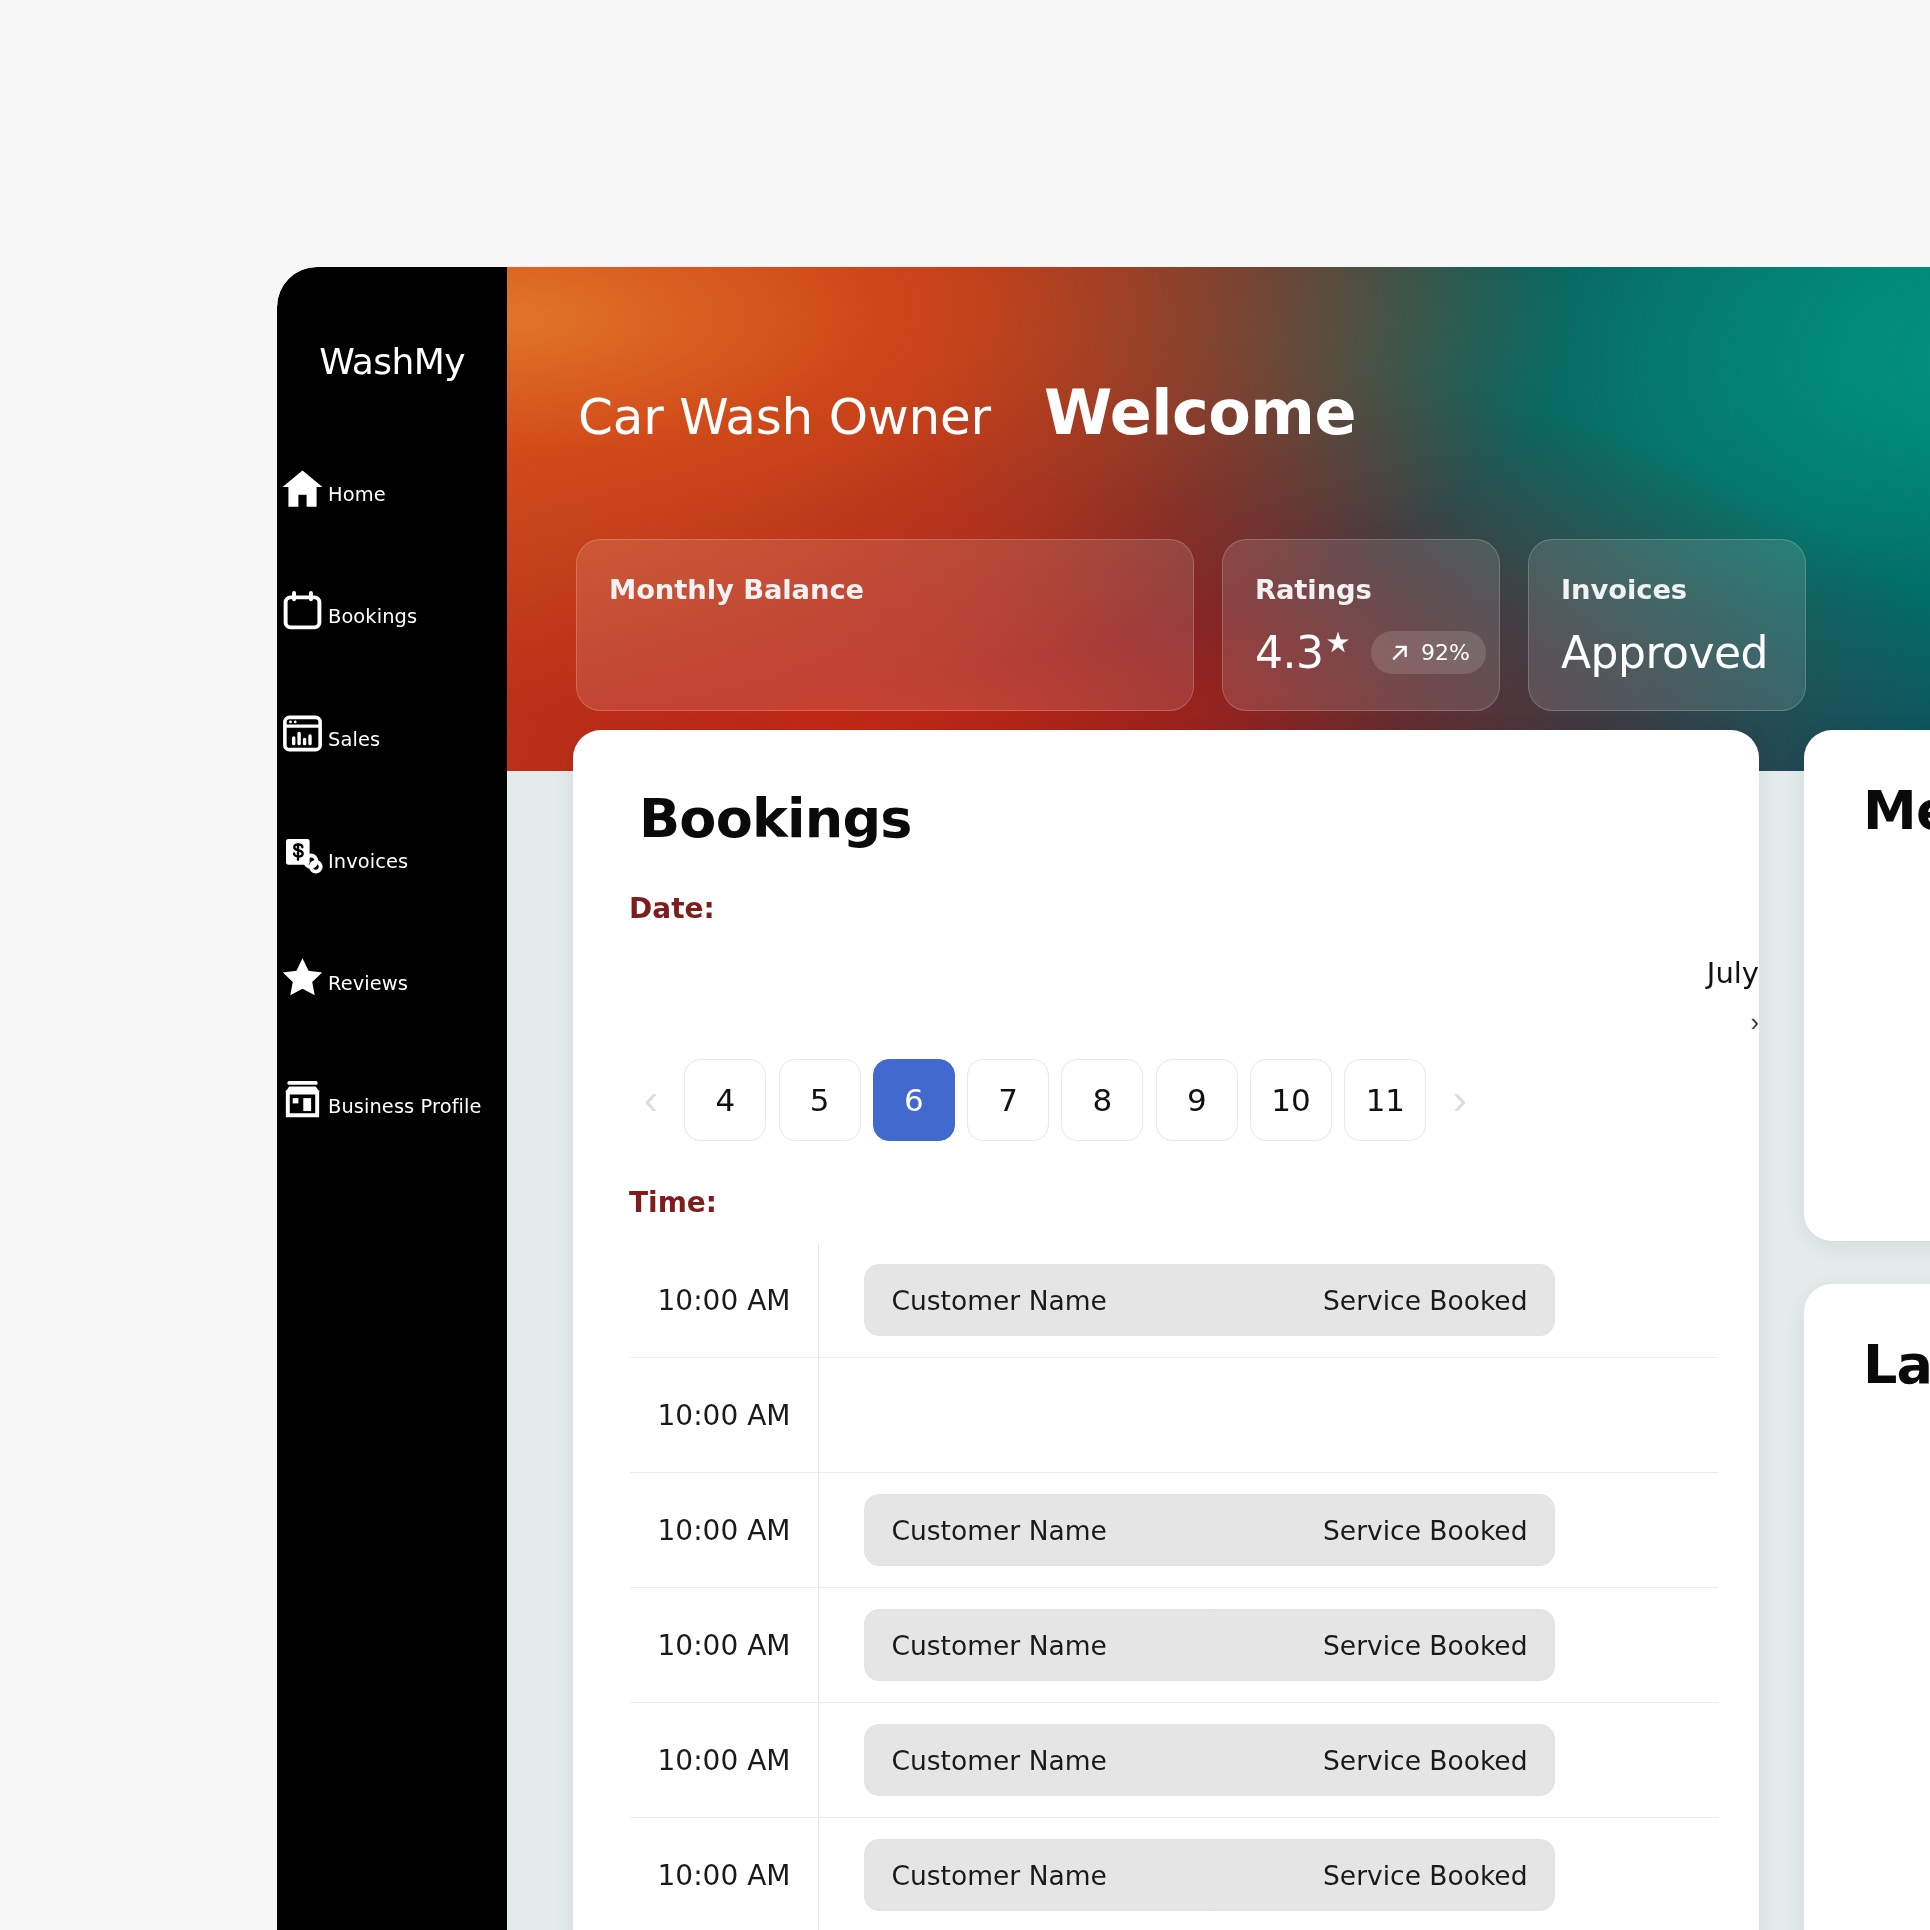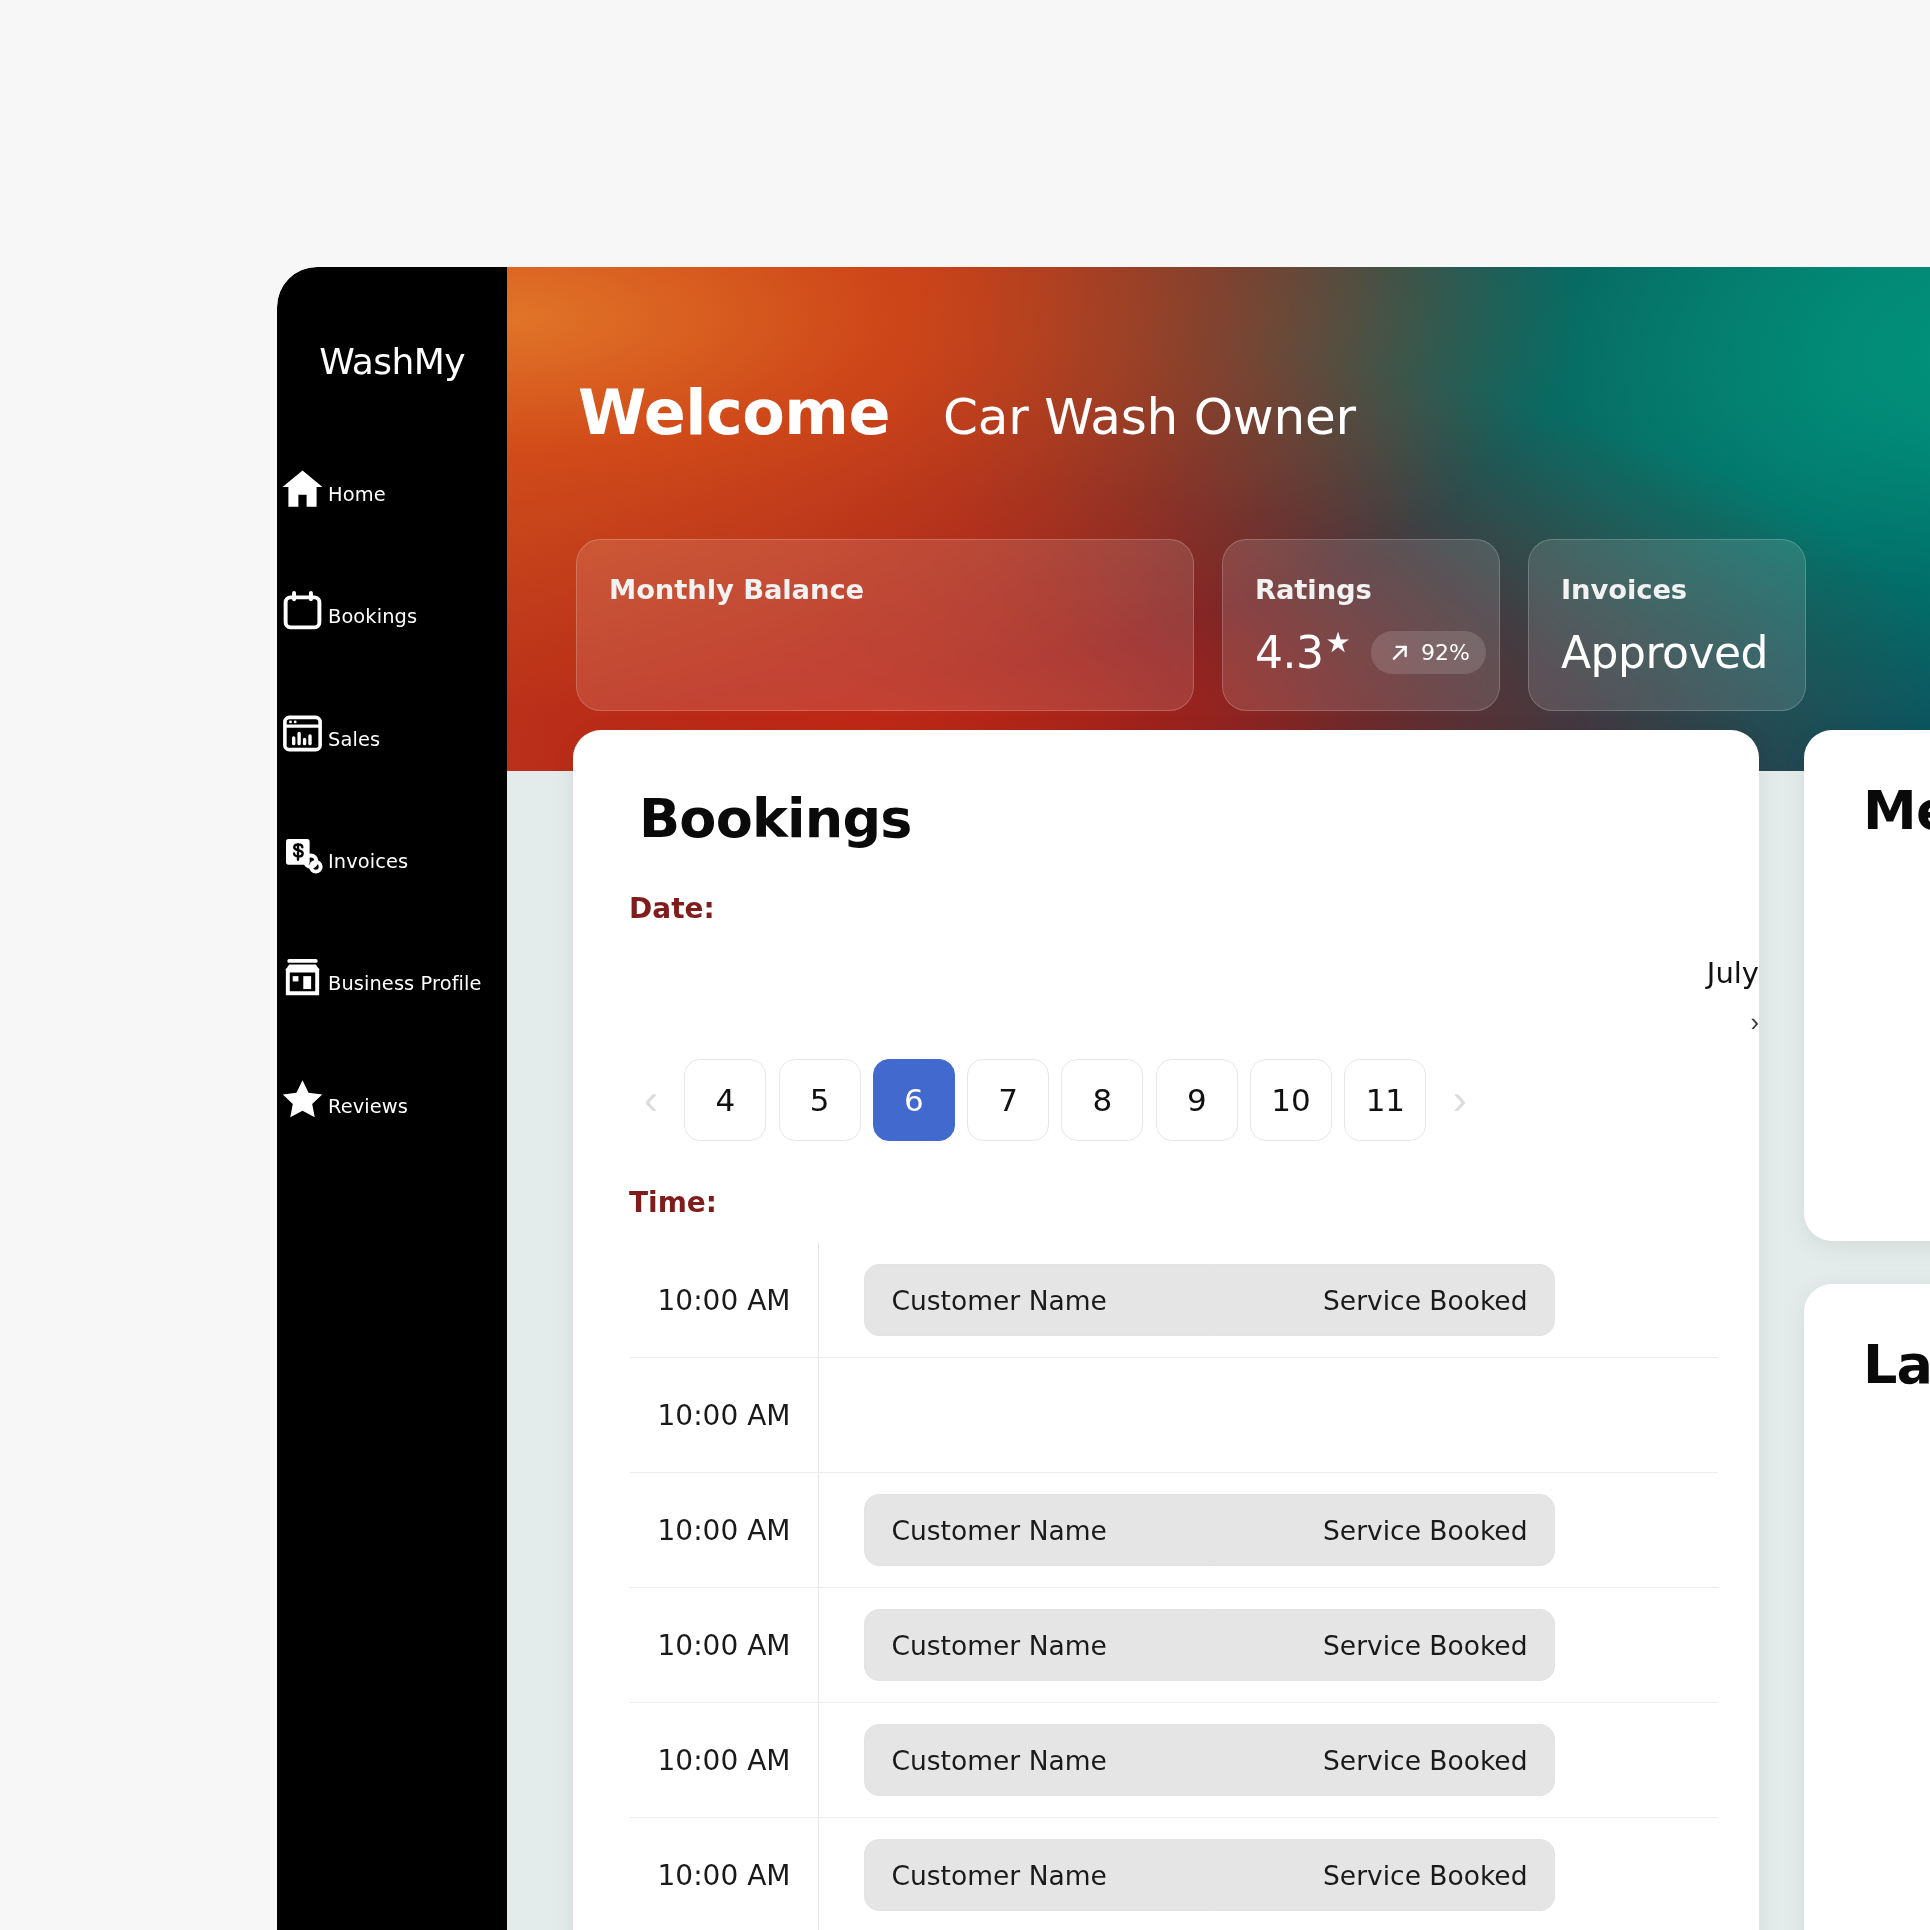--- a/index.html
+++ b/index.html
@@ -400,49 +400,49 @@
           <path d="M9.6 6.0v8.2M11.9 7.6c0-.9-.9-1.5-2.1-1.5s-2.2.6-2.2 1.5.9 1.3 2.2 1.6 2.3.7 2.3 1.7-1 1.6-2.3 1.6-2.3-.7-2.3-1.6" fill="none" stroke="#000000" stroke-width="1.25" stroke-linecap="round"></path>
           <circle cx="16.4" cy="15.0" r="3.0" fill="none" stroke="#ffffff" stroke-width="2.1"></circle>
           <circle cx="19.1" cy="18.0" r="2.6" fill="none" stroke="#ffffff" stroke-width="2.1"></circle>
         </svg>
       </span>
       <span class="nav-label">Invoices</span>
     </div>
 
     <div class="nav-item">
       <span class="nav-icon">
+        <svg width="49" height="49" viewBox="0 0 24 24" fill="#ffffff">
+          <path d="M12 2.6l2.95 6.1 6.7.85-4.9 4.6 1.25 6.6L12 17.5 6 20.75l1.25-6.6-4.9-4.6 6.7-.85z"></path>
+        </svg>
+      </span>
+      <span class="nav-label">Reviews</span>
+    </div>
+
+    <div class="nav-item">
+      <span class="nav-icon">
         <svg width="47" height="47" viewBox="0 0 24 24">
           <rect x="4.3" y="2.6" width="15.4" height="1.9" rx="0.8" fill="#ffffff"></rect>
           <path d="M3.3 8.2L5.2 5.3h13.6l1.9 2.9z" fill="#ffffff"></path>
           <path d="M4.5 8.4h15v11.6h-15z" fill="none" stroke="#ffffff" stroke-width="2"></path>
           <rect x="7.0" y="11.3" width="2.9" height="2.7" fill="#ffffff"></rect>
           <rect x="12.4" y="11.3" width="4.0" height="6.6" fill="#ffffff"></rect>
         </svg>
       </span>
       <span class="nav-label">Business Profile</span>
     </div>
 
-    <div class="nav-item">
-      <span class="nav-icon">
-        <svg width="49" height="49" viewBox="0 0 24 24" fill="#ffffff">
-          <path d="M12 2.6l2.95 6.1 6.7.85-4.9 4.6 1.25 6.6L12 17.5 6 20.75l1.25-6.6-4.9-4.6 6.7-.85z"></path>
-        </svg>
-      </span>
-      <span class="nav-label">Reviews</span>
-    </div>
-
   </nav>
 
   <section id="main">
 
     <div id="hero"></div>
 
     <div id="welcome-row">
+      <span id="welcome-sub">Car Wash Owner</span>
       <span id="welcome-title">Welcome</span>
-      <span id="welcome-sub">Car Wash Owner</span>
     </div>
 
     <div id="stat-row">
 
       <div class="stat-card wide">
         <div class="stat-label">Monthly Balance</div>
       </div>
 
       <div class="stat-card small">
         <div class="stat-label">Ratings</div>

